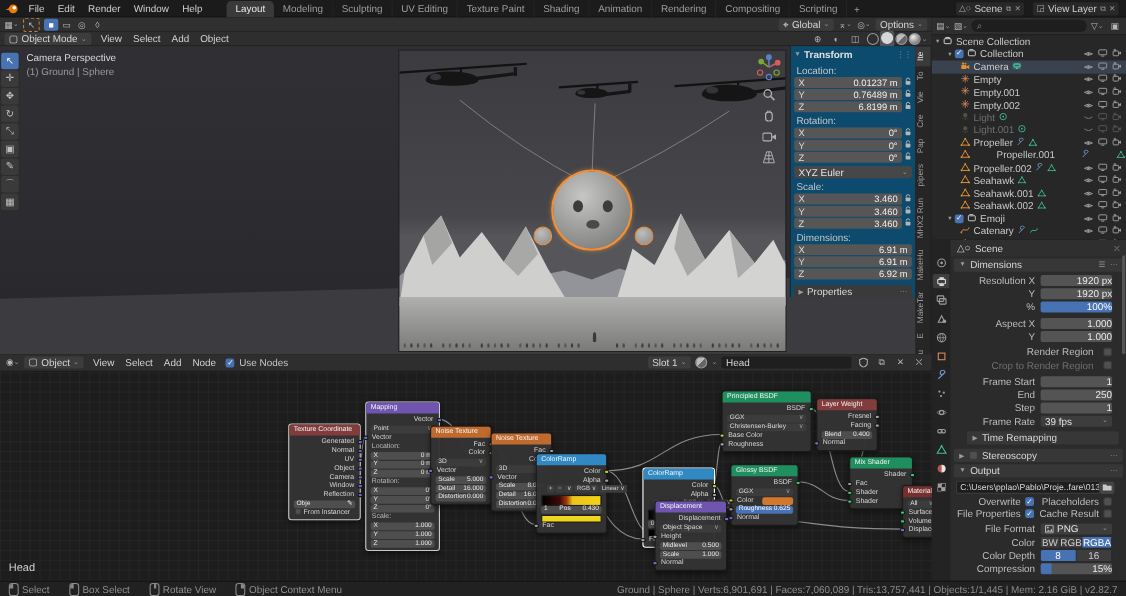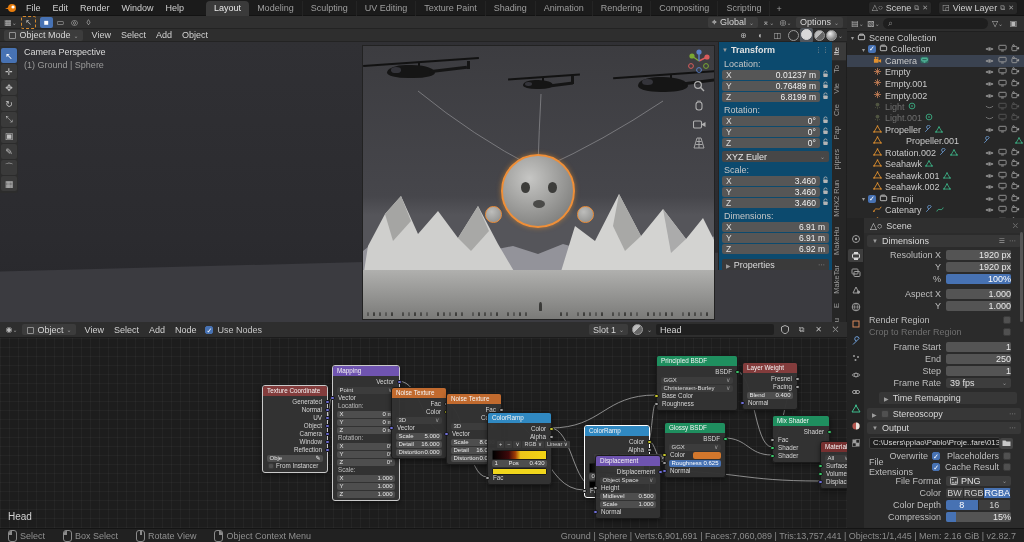--- a/index.html
+++ b/index.html
@@ -115,21 +115,21 @@
   .phead{height:12px;background:#373737;border-radius:2px;display:flex;align-items:center;gap:4px;padding:0 5px;color:#d8d8d8}
   .phead .tri{font-size:6px;color:#9c9c9c}
   .pbody{padding:3px 2px 2px 2px}
   .prow{display:flex;align-items:center;height:10.5px;margin-bottom:1.5px}
   .plabel{width:72px;text-align:right;color:#bdbdbd;padding-right:5px;flex-shrink:0}
   .pfield{flex:1;background:#545454;border-radius:2px;height:10px;line-height:10px;text-align:right;color:#ebebeb;margin-right:8px;position:relative;overflow:hidden}
   .pfield.full{background:#4772b3;color:#fff}
   .pfield .fill{position:absolute;left:0;top:0;bottom:0;background:#4772b3}
   .pfield .ftxt{position:relative}
   .pdrop{flex:1;background:#3d3d3d;border-radius:2px;height:10px;display:flex;align-items:center;gap:3px;padding:0 4px;color:#e2e2e2;margin-right:8px;justify-content:space-between}
-  .pcheckrow{display:flex;align-items:center;justify-content:space-between;height:10.5px;margin-bottom:1.5px;padding-right:8px;gap:4px}
+  .pcheckrow{display:flex;align-items:center;justify-content:flex-end;height:10.5px;margin-bottom:1.5px;padding-right:8px;gap:4px}
   .pcheckrow .plabel{width:auto}
   .cbx{width:8px;height:8px;border-radius:2px;background:#505050;border:1px solid #3a3a3a;box-sizing:border-box}
   .cbx.on{background:#4772b3;border-color:#4772b3;color:#fff;font-size:7px;line-height:7px;text-align:center}
   .seg{flex:1;display:flex;margin-right:8px;border-radius:2px;overflow:hidden}
   .seg span{flex:1;background:#3d3d3d;text-align:center;height:10px;line-height:10px;color:#cfcfcf;border-right:1px solid #2c2c2c}
   .seg span.on{background:#4772b3;color:#fff}
   #out-path{flex:1;background:#1e1e1e;border:1px solid #3a3a3a;border-radius:2px;height:10px;line-height:10px;
             color:#d8d8d8;font-size:7.8px;padding:0 3px;white-space:nowrap;overflow:hidden}
   #prop-scroll{position:absolute;right:1px;top:14px;width:3px;height:90px;background:#555;border-radius:2px}
   .checkgrid{display:grid;grid-template-columns:1fr 1fr;padding-right:8px}
@@ -819,21 +819,21 @@
             </svg></span>
         </span>
       </div>
       <div class="ol-row" style="padding-left: 26px;">
         <span><svg width="9" height="8" viewBox="0 0 10 9">
             <path d="M5 1.2 L9 7.8 H1 Z" fill="none" stroke="#e2912f"></path>
             <circle cx="5" cy="1.2" r="0.9" fill="#e2912f"></circle>
             <circle cx="1" cy="7.8" r="0.9" fill="#e2912f"></circle>
             <circle cx="9" cy="7.8" r="0.9" fill="#e2912f"></circle>
           </svg></span>
-        <span class="lbl">Rotation.002</span>
+        <span class="lbl">Propeller.002</span>
         <span><svg width="8" height="8" viewBox="0 0 10 10">
             <path d="M1.5 8.5 L5 5 M5 5 a2.3 2.3 0 1 1 2.8-2.8 L6 4 Z" fill="none" stroke="#6f9fd8"></path>
           </svg></span>
         <span><svg width="8" height="7" viewBox="0 0 10 9">
             <path d="M5 1.2 L9 7.8 H1 Z" fill="none" stroke="#3fbf8f"></path>
             <circle cx="5" cy="1.2" r="0.9" fill="#3fbf8f"></circle>
             <circle cx="1" cy="7.8" r="0.9" fill="#3fbf8f"></circle>
             <circle cx="9" cy="7.8" r="0.9" fill="#3fbf8f"></circle>
           </svg></span>
         <span class="ol-right">
@@ -1213,21 +1213,21 @@
         <div class="checkgrid" id="out-checks">
             <span class="cg-cell">
               <span>Overwrite</span>
               <span class="cbx on">✓</span>
             </span>
             <span class="cg-cell">
               <span>Placeholders</span>
               <span class="cbx"></span>
             </span>
             <span class="cg-cell">
-              <span>File Extensions</span>
+              <span>File Properties</span>
               <span class="cbx on">✓</span>
             </span>
             <span class="cg-cell">
               <span>Cache Result</span>
               <span class="cbx"></span>
             </span>
           </div>
         <div class="prow" style="margin-top:3px">
           <span class="plabel">File Format</span>
           <span class="pdrop">

